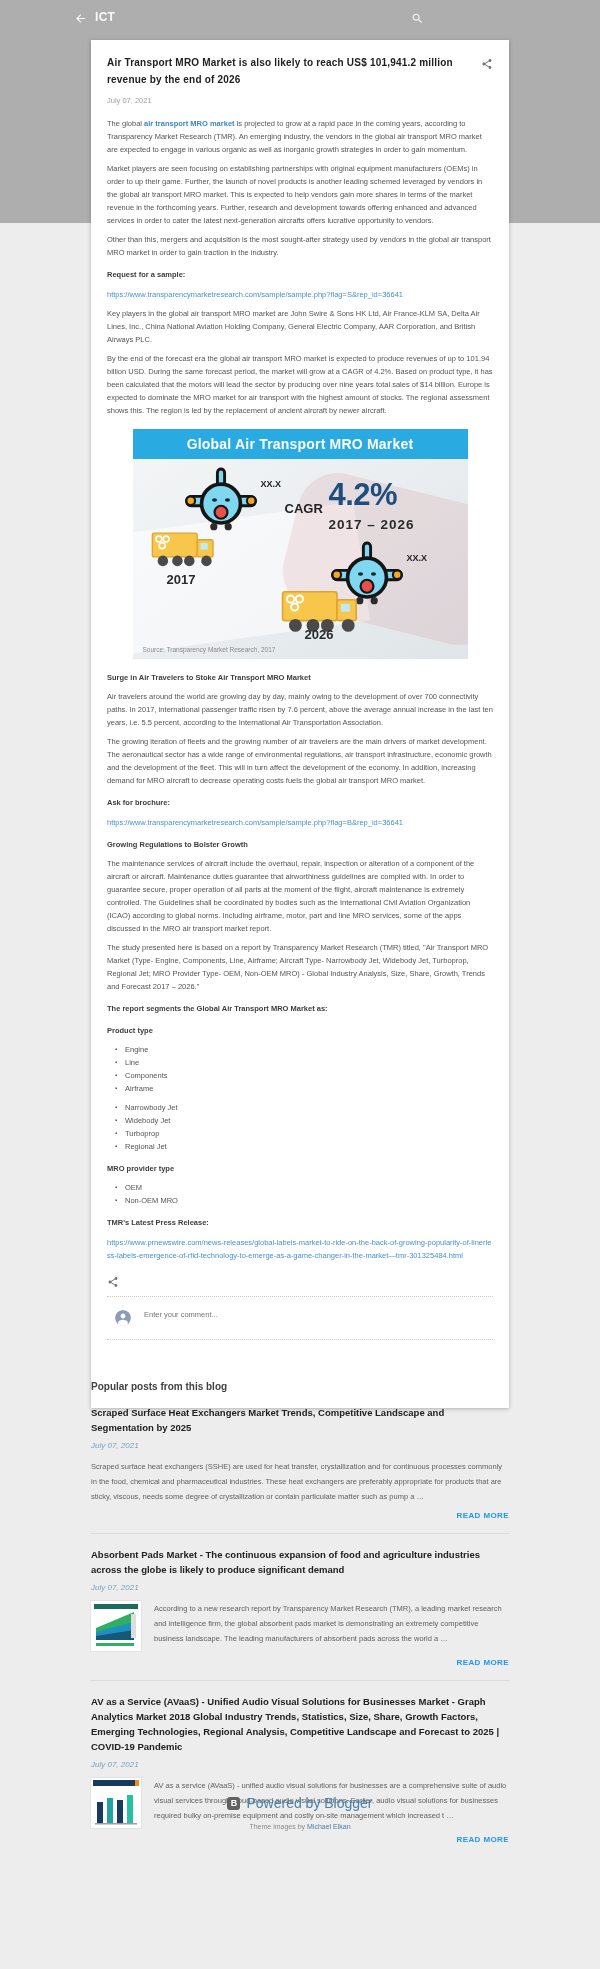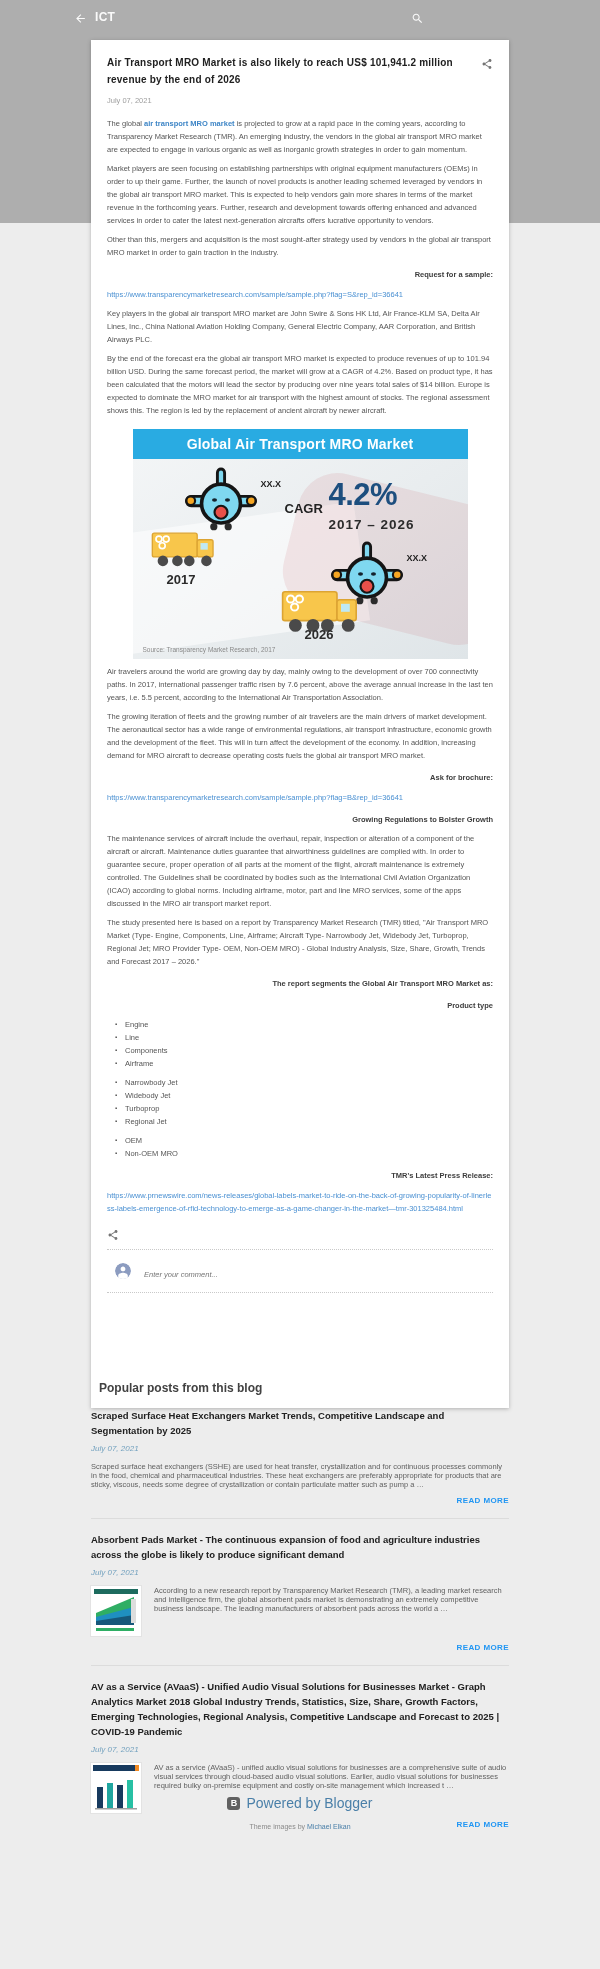--- a/index.html
+++ b/index.html
@@ -23,21 +23,21 @@
     background:#ffffff;box-shadow:0 1px 4px rgba(0,0,0,.25);
     box-sizing:border-box;padding:14px 16px;overflow:hidden;
   }
   .title-row{position:relative;padding-right:28px;}
   h1.post-title{margin:0;font-size:10px;line-height:17px;color:#212121;font-weight:bold;letter-spacing:.2px;}
   .share-top{position:absolute;right:0;top:2px;width:12px;height:12px;}
   .share-top svg,.share-bottom svg{width:100%;height:100%;fill:#757575;}
   .post-date{margin-top:8px;font-size:7.5px;color:#9e9e9e;}
   p.body{margin:6px 0 0 0;font-size:7.5px;line-height:13px;color:#555;}
   p.first{margin-top:12px;}
-  .lbl{margin:9px 0 0 0;font-size:7.5px;line-height:13px;color:#3d3d3d;font-weight:bold;text-align:right;}
+  .lbl{margin:9px 0 0 0;font-size:7.5px;line-height:13px;color:#3d3d3d;font-weight:bold;}
   a.url{display:block;margin-top:7px;font-size:7.5px;line-height:13px;color:#4a90d2;text-decoration:none;word-break:break-all;cursor:pointer;}
   a.inline-link{color:#3d85c6;font-weight:bold;text-decoration:none;cursor:pointer;}
   
   .infographic{position:relative;width:335px;height:230px;margin:12px auto 0 auto;background:linear-gradient(145deg,#f4f6f7 0%,#e9edef 55%,#dfe5e8 100%);overflow:hidden;}
   .info-bg1{position:absolute;left:-30px;top:90px;width:260px;height:120px;background:rgba(255,255,255,.55);transform:rotate(-8deg);}
   .info-bg2{position:absolute;right:-40px;top:60px;width:220px;height:140px;background:rgba(190,60,70,.10);transform:rotate(14deg);border-radius:40px;}
   .info-header{position:absolute;top:0;left:0;width:100%;height:30px;background:#29abe2;color:#fff;font-weight:bold;font-size:14px;display:flex;align-items:center;justify-content:center;letter-spacing:.2px;}
   .plane{position:absolute;}
   .plane svg{width:100%;height:100%;}
   .truck{position:absolute;}
@@ -47,33 +47,33 @@
   .cagr-value{position:absolute;left:196px;top:48px;font-size:31px;font-weight:bold;color:#1d4e7e;letter-spacing:-.5px;}
   .cagr-period{position:absolute;left:196px;top:88px;font-size:13.5px;font-weight:bold;color:#2c2c2c;letter-spacing:1px;}
   .year-label{position:absolute;font-size:13px;font-weight:bold;color:#2b2b2b;}
   .info-source{position:absolute;left:10px;bottom:6px;font-size:6.5px;color:#8a8a8a;}
   
   ul.seg{margin:6px 0 0 0;padding:0 0 0 8px;list-style:none;}
   ul.seg li{position:relative;margin:0;padding:0 0 0 10px;font-size:7.5px;line-height:13px;color:#555;}
   ul.seg li::before{content:"▪";position:absolute;left:0;top:0;font-size:6px;color:#555;}
   .share-bottom{display:block;margin-top:12px;width:12px;height:12px;}
   
-  .comment-box{margin-top:10px;border-top:1px dotted #c9c9c9;border-bottom:1px dotted #c9c9c9;padding:13px 8px;display:flex;align-items:flex-end;font-style:italic;}
+  .comment-box{margin-top:10px;border-top:1px dotted #c9c9c9;border-bottom:1px dotted #c9c9c9;padding:13px 8px;display:flex;align-items:flex-start;}
   .avatar{width:16px;height:16px;border-radius:50%;overflow:hidden;flex:0 0 auto;}
   .avatar svg{width:100%;height:100%;display:block;}
   .comment-placeholder{margin-left:13px;font-size:7.5px;color:#757575;}
   
   .popular{position:absolute;left:91px;top:1381px;width:418px;}
-  .popular-heading{font-size:12px;font-weight:bold;color:#424242;padding-left:8px;}
+  .popular-heading{font-size:10px;font-weight:bold;color:#424242;}
   .pp-title{margin:13px 0 0 0;font-size:9.5px;line-height:15px;font-weight:bold;color:#212121;cursor:pointer;}
   .pp-date{margin-top:6px;font-size:8px;font-style:italic;color:#74a2bf;}
   .pp-row{margin-top:9px;display:flex;align-items:flex-start;}
   .pp-thumb{width:50px;height:50px;flex:0 0 auto;margin-right:13px;box-shadow:0 0 0 1px #e3e3e3;}
   .pp-thumb svg{width:100%;height:100%;display:block;}
-  .pp-snippet{font-size:7.5px;line-height:9px;color:#616161;}
+  .pp-snippet{font-size:7.5px;line-height:15px;color:#616161;}
   .read-more{margin-top:7px;text-align:right;font-size:8px;font-weight:bold;color:#2196f3;letter-spacing:.4px;cursor:pointer;}
   .pp-divider{border:none;border-top:1px solid #dcdcdc;margin:13px 0 0 0;}
   
   .footer{position:absolute;left:0;top:1792px;width:600px;text-align:center;}
   .powered{display:inline-flex;align-items:center;cursor:pointer;}
   .blogger-icon{width:13px;height:13px;background:#616161;border-radius:3px;color:#fff;font-size:9px;font-weight:bold;display:flex;align-items:center;justify-content:center;margin-right:6px;}
   .powered-text{font-size:14px;color:#4a7fa8;}
   .theme-line{margin-top:12px;font-size:7px;color:#8a8a8a;}
   .theme-line a{color:#4a7fa8;text-decoration:none;cursor:pointer;}
 </style>
@@ -186,20 +186,21 @@
           <circle cx="40" cy="48" r="8" fill="#4a4a4a"></circle>
         <circle cx="58" cy="48" r="8" fill="#4a4a4a"></circle>
           <circle cx="84" cy="48" r="8" fill="#4a4a4a"></circle>
       </svg>
     </div>
     <div class="year-label" style="left:172px;top:198px;text-align:right;">2026</div>
 
     <div class="info-source">Source: Transparency Market Research, 2017</div>
   </div>
 
+  <p class="lbl" style="margin-top:12px;">Surge in Air Travelers to Stoke Air Transport MRO Market</p>
   <p class="body">Air travelers around the world are growing day by day, mainly owing to the development of over 700 connectivity paths. In 2017, international passenger traffic risen by 7.6 percent, above the average annual increase in the last ten years, i.e. 5.5 percent, according to the International Air Transportation Association.</p>
   <p class="body">The growing iteration of fleets and the growing number of air travelers are the main drivers of market development. The aeronautical sector has a wide range of environmental regulations, air transport infrastructure, economic growth and the development of the fleet. This will in turn affect the development of the economy. In addition, increasing demand for MRO aircraft to decrease operating costs fuels the global air transport MRO market.</p>
 
   <p class="lbl">Ask for brochure:</p>
   <a class="url">https://www.transparencymarketresearch.com/sample/sample.php?flag=B&amp;rep_id=36641</a>
 
   <p class="lbl">Growing Regulations to Bolster Growth</p>
   <p class="body">The maintenance services of aircraft include the overhaul, repair, inspection or alteration of a component of the aircraft or aircraft. Maintenance duties guarantee that airworthiness guidelines are complied with. In order to guarantee secure, proper operation of all parts at the moment of the flight, aircraft maintenance is extremely controlled. The Guidelines shall be coordinated by bodies such as the International Civil Aviation Organization (ICAO) according to global norms. Including airframe, motor, part and line MRO services, some of the apps discussed in the MRO air transport market report.</p>
   <p class="body">The study presented here is based on a report by Transparency Market Research (TMR) titled, "Air Transport MRO Market (Type- Engine, Components, Line, Airframe; Aircraft Type- Narrowbody Jet, Widebody Jet, Turboprop, Regional Jet; MRO Provider Type- OEM, Non-OEM MRO) - Global Industry Analysis, Size, Share, Growth, Trends and Forecast 2017 – 2026."</p>
 
@@ -213,20 +214,21 @@
     <li>Airframe</li>
   </ul>
 
   <ul class="seg">
     <li>Narrowbody Jet</li>
     <li>Widebody Jet</li>
     <li>Turboprop</li>
     <li>Regional Jet</li>
   </ul>
 
+  <p class="lbl">MRO provider type</p>
   <ul class="seg">
     <li>OEM</li>
     <li>Non-OEM MRO</li>
   </ul>
 
   <p class="lbl">TMR's Latest Press Release:</p>
   <a class="url">https://www.prnewswire.com/news-releases/global-labels-market-to-ride-on-the-back-of-growing-popularity-of-linerless-labels-emergence-of-rfid-technology-to-emerge-as-a-game-changer-in-the-market—tmr-301325484.html</a>
 
   <span class="share-bottom">
     <svg viewBox="0 0 24 24">

